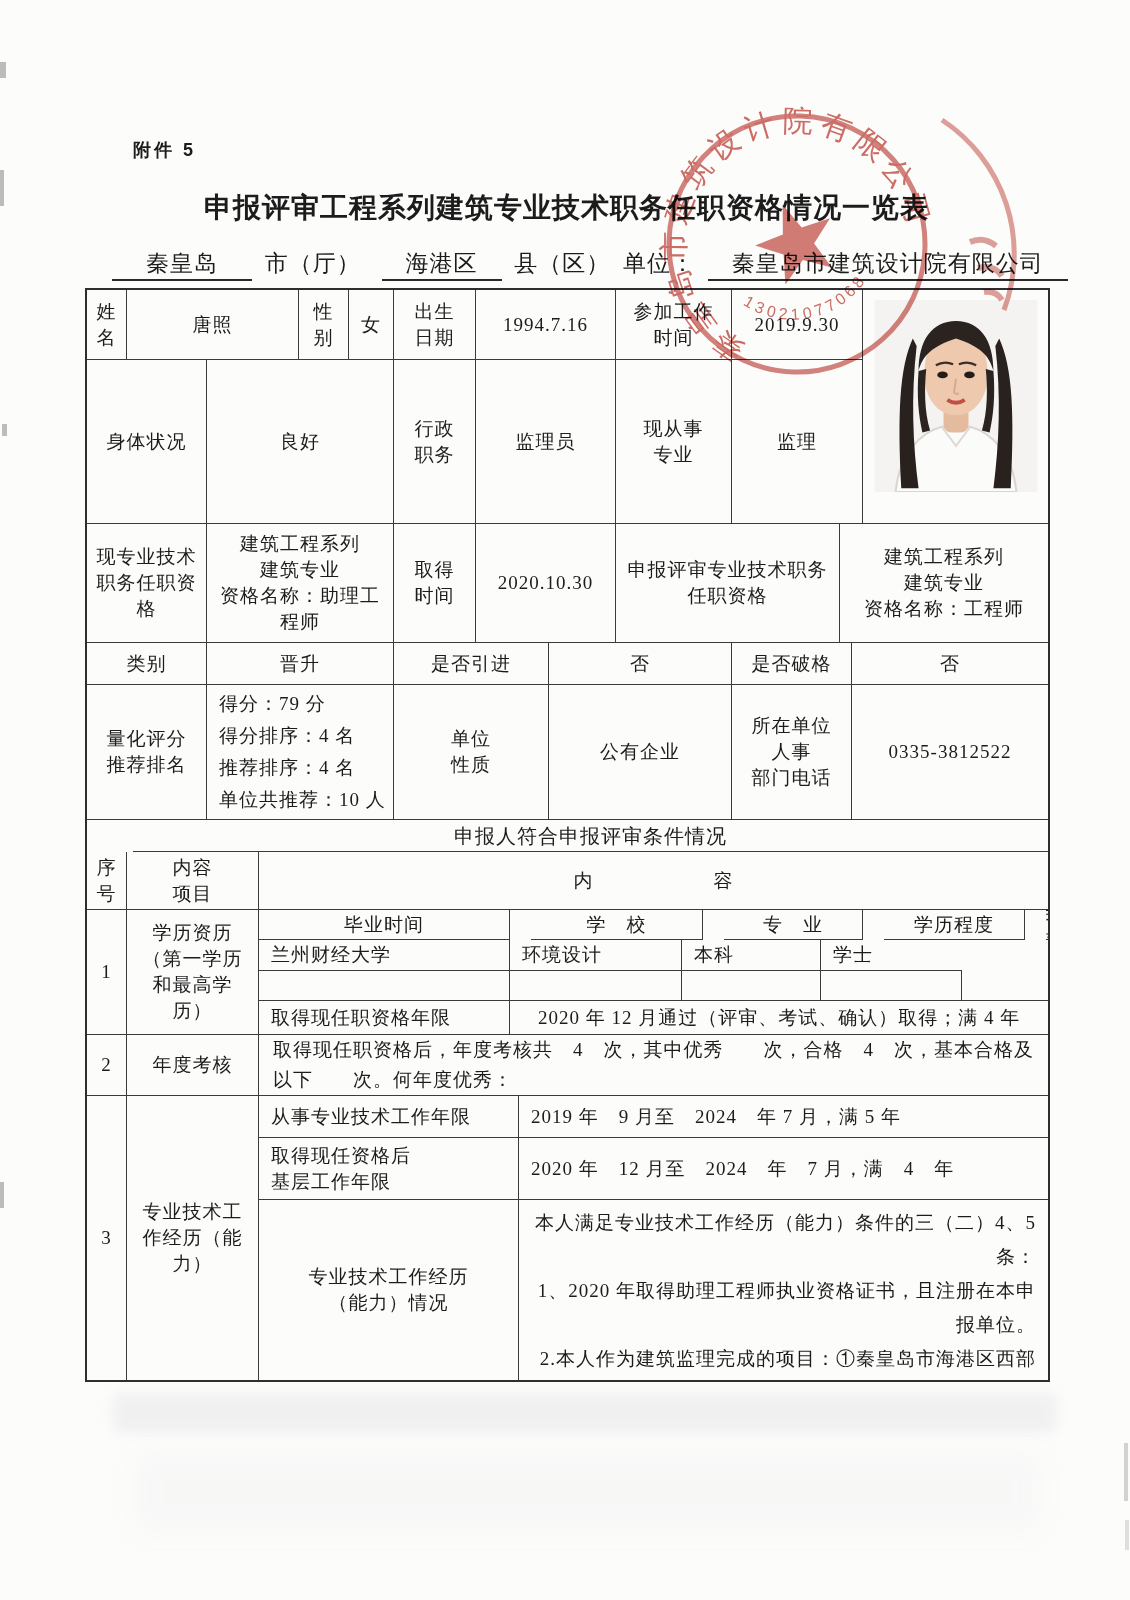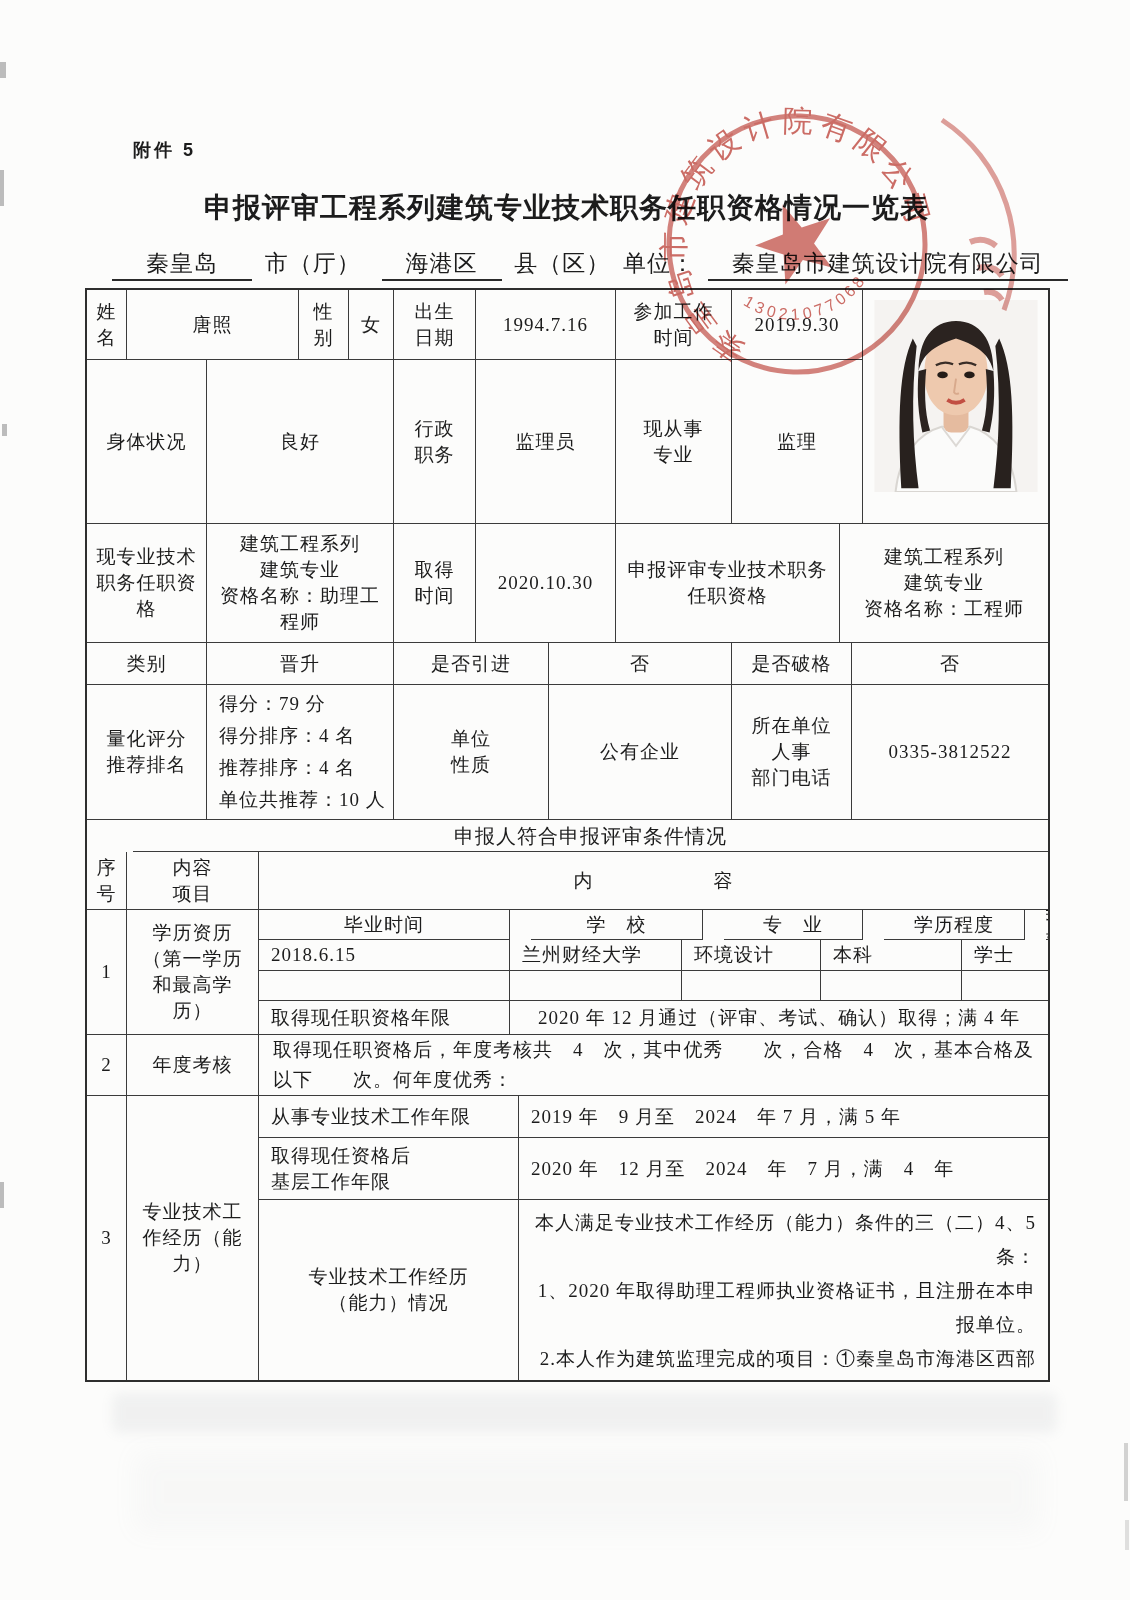--- a/index.html
+++ b/index.html
@@ -260,21 +260,20 @@
 历）</div>
       <div class="c nr sub">
         <div class="edu-head">
           <div class="c">毕业时间</div>
           <div class="c">学　校</div>
           <div class="c">专　业</div>
           <div class="c">学历程度</div>
           <div class="c nr">学　位</div>
         </div>
         <div class="edu-row">
-          <div class="c lft">2018.6.15</div>
           <div class="c lft">兰州财经大学</div>
           <div class="c lft">环境设计</div>
           <div class="c lft">本科</div>
           <div class="c nr lft">学士</div>
         </div>
         <div class="edu-row edu-row2">
           <div class="c"></div>
           <div class="c"></div>
           <div class="c"></div>
           <div class="c"></div>

